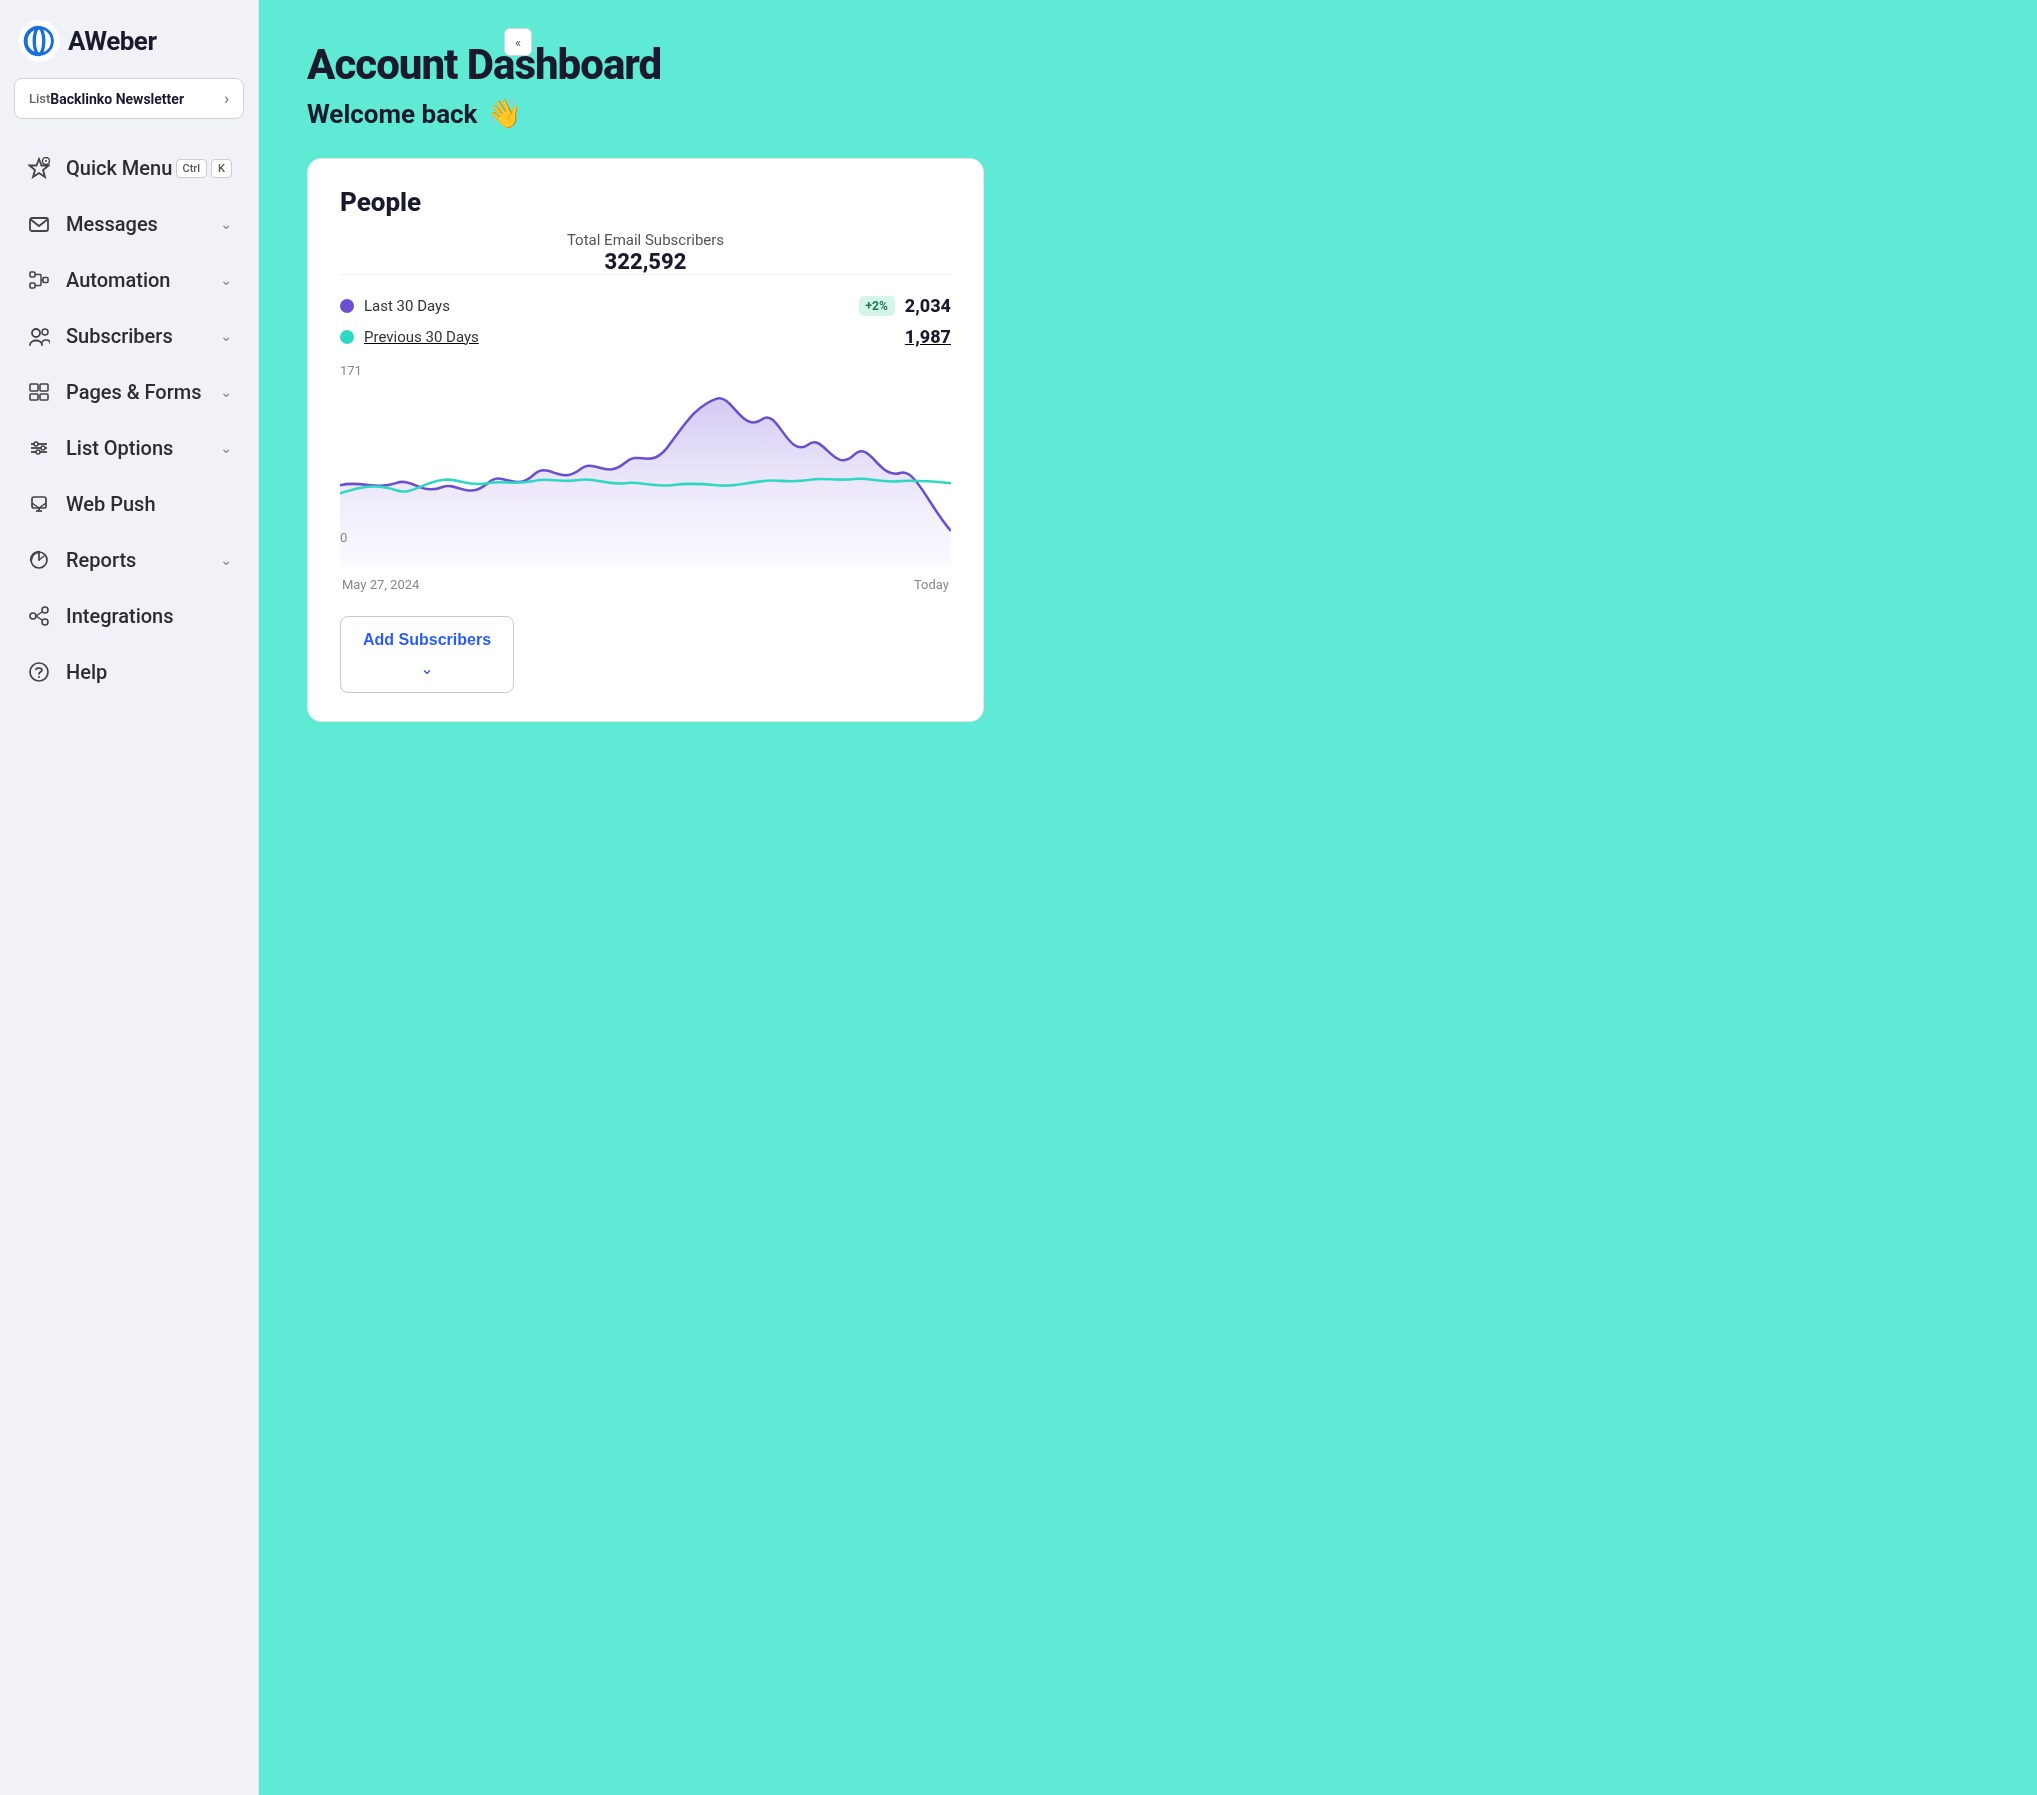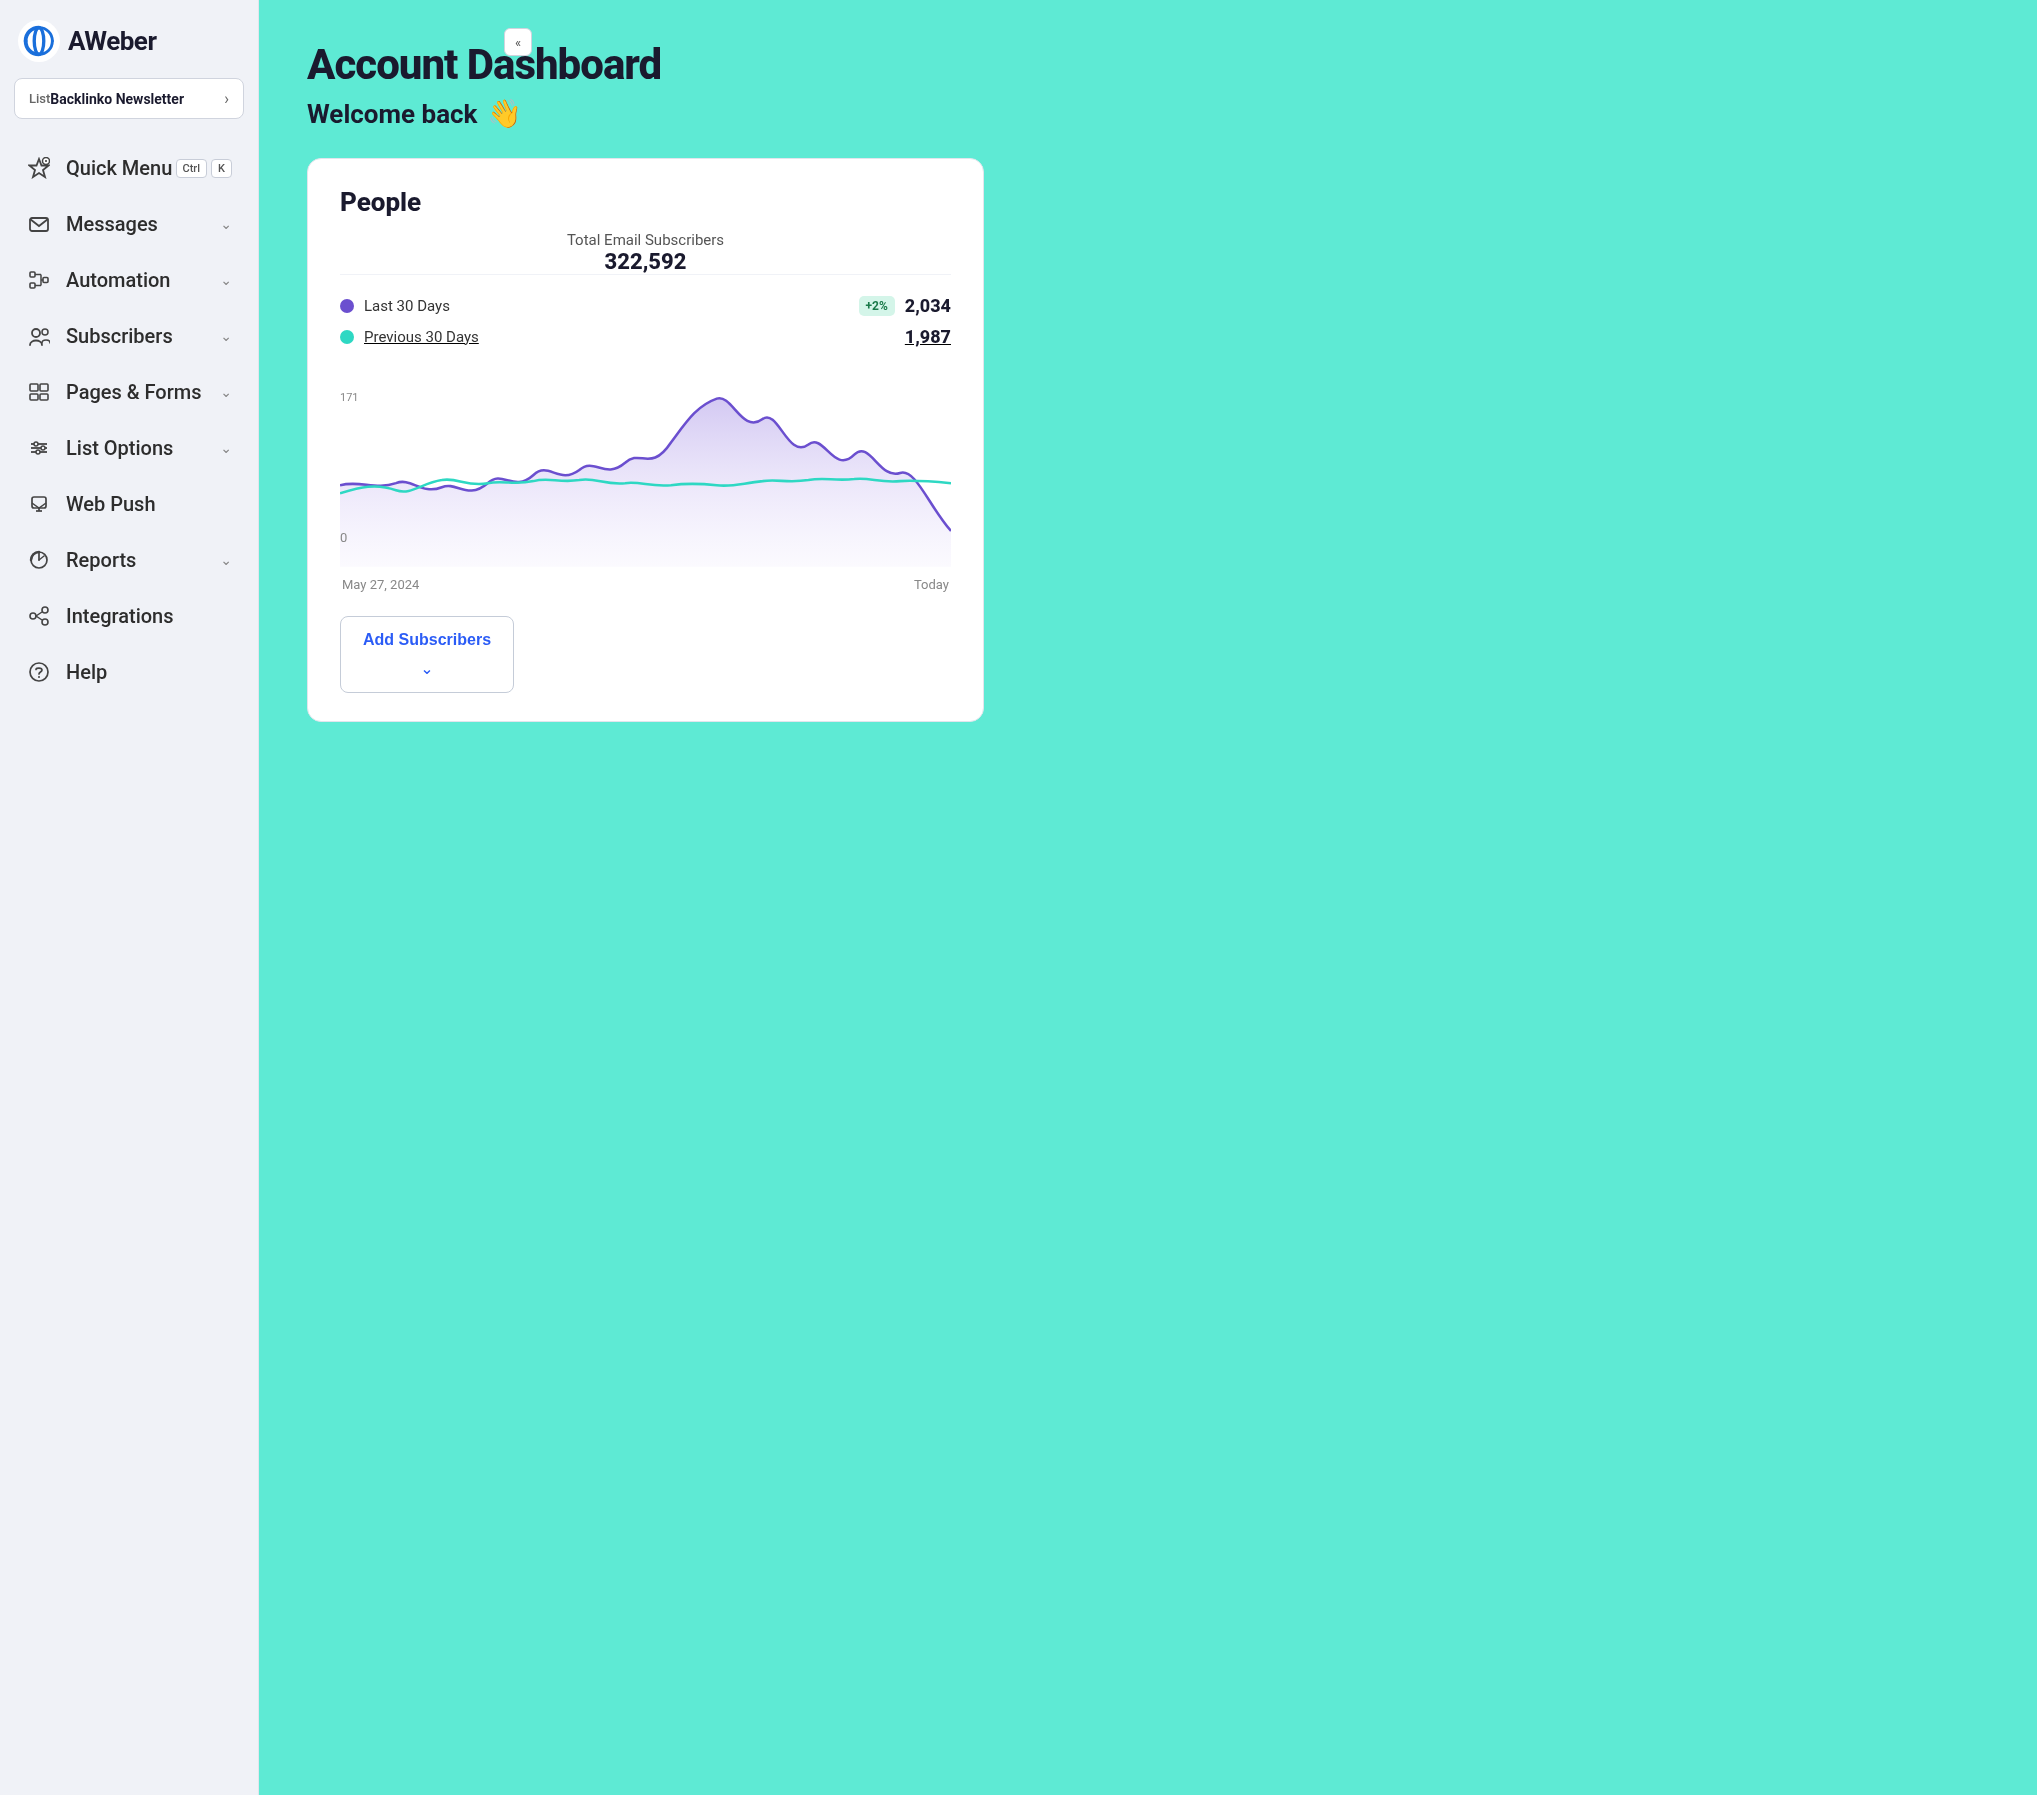--- a/index.html
+++ b/index.html
@@ -263,26 +263,25 @@
     }
 
     
     .chart-container {
       position: relative;
       margin-top: 10px;
       margin-bottom: 10px;
     }
 
     .chart-y-label {
-      font-size: 11px;
+      font-size: 13px;
       color: #888;
       position: absolute;
       left: 0;
       top: 0;
-      margin-top: 28px;
     }
 
     .chart-y-zero {
       font-size: 13px;
       color: #888;
       position: absolute;
       left: 0;
       bottom: 22px;
     }
 

